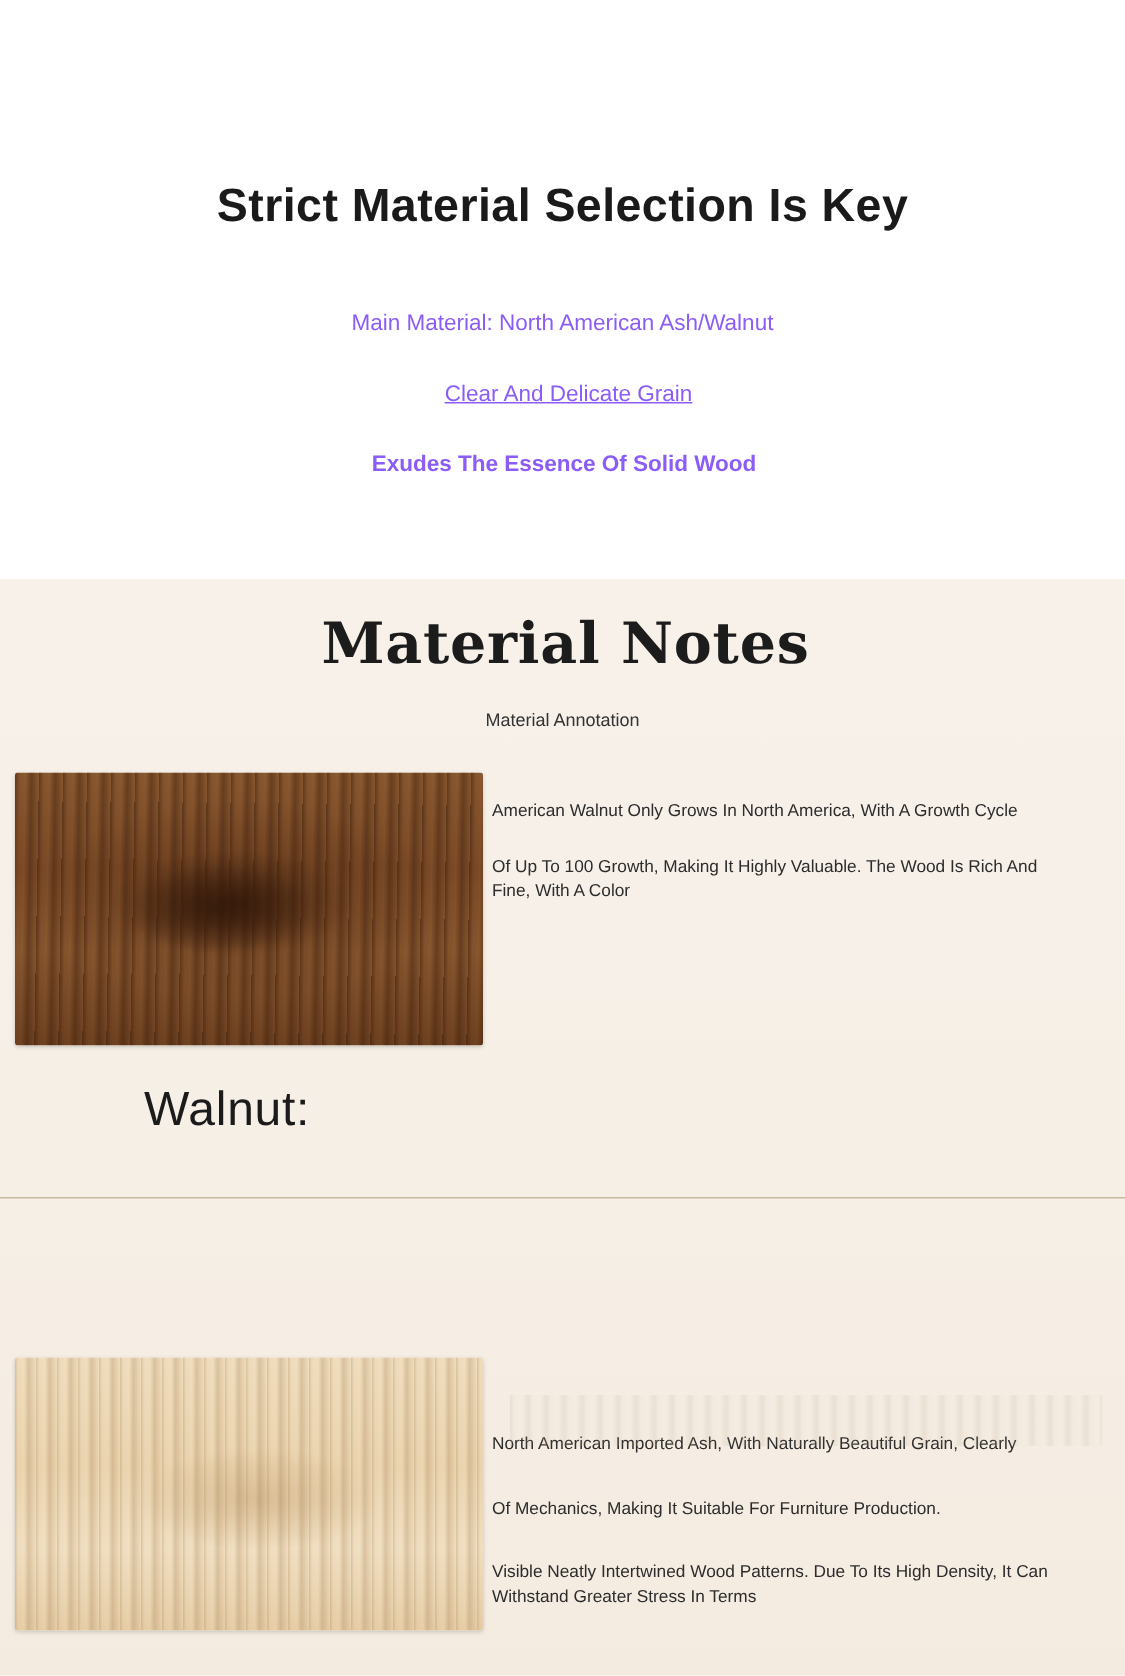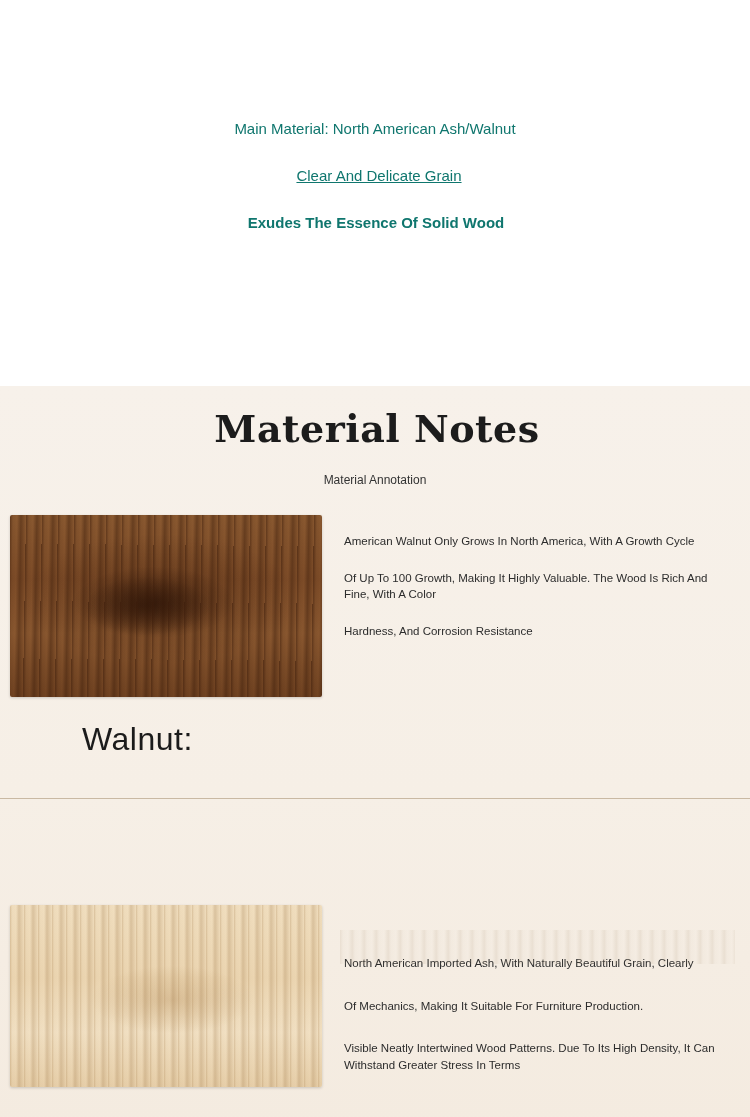--- a/index.html
+++ b/index.html
@@ -27,21 +27,21 @@
   .hero-title {
     font-size: 31px;
     font-weight: bold;
     color: #1a1a1a;
     letter-spacing: 0.3px;
     margin: 0 0 50px 0;
     line-height: 1.2;
   }
   .hero-sub {
     font-size: 15px;
-    color: #0f766e;
+    color: #8b5cf6;
     margin: 0 0 26px 0;
     line-height: 1.4;
   }
   .hero-sub.s2 { margin-left: 8px; text-decoration: underline; }
   .hero-sub.s3 { margin-left: 2px; font-weight: bold; }
 
   
   .panel {
     position: absolute;
     top: 386px;
@@ -110,33 +110,33 @@
         rgba(160,120,70,0.04) 2px,
         rgba(210,175,125,0.02) 6px,
         rgba(150,110,62,0.26) 9px,
         rgba(205,170,120,0.03) 14px
       ),
       radial-gradient(ellipse 120px 50px at 52% 52%, rgba(180,140,88,0.35) 0%, rgba(180,140,88,0.0) 68%),
       linear-gradient(180deg, #f1dfc0 0%, #ecd6b2 40%, #f2e1c4 70%, #e7cfa9 100%);
   }
   .swatch-label {
     position: absolute;
-    left: 82px;
+    left: 96px;
     top: 206px;
     font-size: 32px;
     color: #1b1b1b;
     letter-spacing: 0.5px;
   }
   .swatch-label.ash-label {
     left: 110px;
   }
 
   .desc {
     position: absolute;
-    left: 344px;
+    left: 328px;
     top: 18px;
     width: 390px;
   }
   .desc p {
     margin: 0 0 20px 0;
     font-size: 11.5px;
     line-height: 1.45;
     color: #2c2c2c;
   }
   .desc.ash-desc { top: 110px; }
@@ -164,37 +164,37 @@
       rgba(215,200,178,0.02) 8px,
       rgba(185,165,138,0.18) 12px
     );
     pointer-events: none;
   }
 </style>
 </head>
 <body>
 
 <div class="hero">
+  <h1 class="hero-title">Strict Material Selection Is Key</h1>
   <p class="hero-sub s1">Main Material: North American Ash/Walnut</p>
   <p class="hero-sub s2">Clear And Delicate Grain</p>
   <p class="hero-sub s3">Exudes The Essence Of Solid Wood</p>
 </div>
 
 <div class="panel">
 
   <div class="panel-title">Material Notes</div>
   <div class="panel-subtitle">Material Annotation</div>
 
   <div class="material-row">
     <div class="swatch walnut"></div>
     <div class="swatch-label">Walnut:</div>
     <div class="desc">
       <p>American Walnut Only Grows In North America, With A Growth Cycle</p>
       <p>Of Up To 100 Growth, Making It Highly Valuable. The Wood Is Rich And Fine, With A Color</p>
-      <p>Hardness, And Corrosion Resistance</p>
     </div>
   </div>
 
   <div class="divider"></div>
 
   <div class="material-row" style="margin-top:40px;">
     <div class="swatch ash" style="top:60px;"></div>
     <div class="swatch-label ash-label" style="top:268px;">Ash:</div>
     <div class="desc ash-desc">
       <p>North American Imported Ash, With Naturally Beautiful Grain, Clearly</p>

